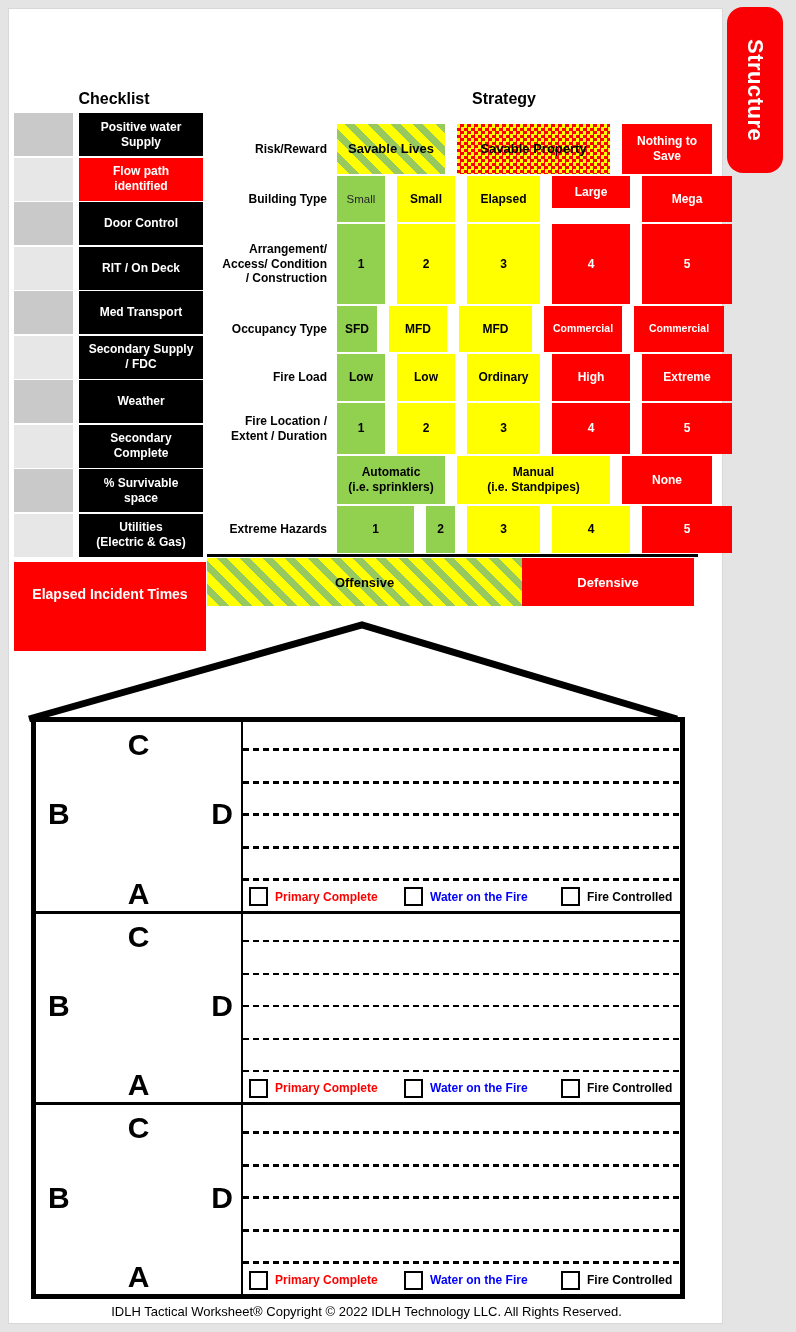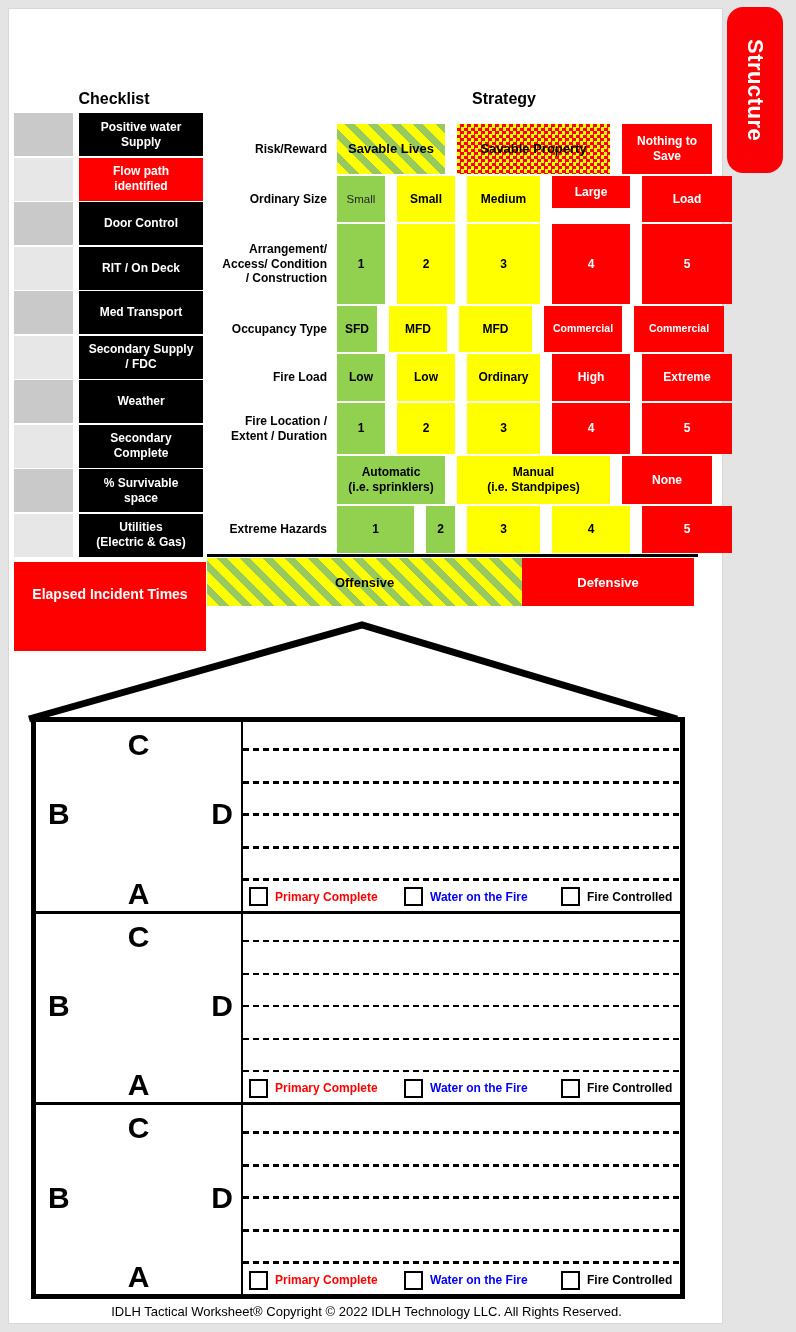--- a/index.html
+++ b/index.html
@@ -155,43 +155,43 @@
     </div>
     <div class="chk-row">
       <div class="chk-box gray-b"></div>
       <div class="chk-label bg-black">Utilities
 (Electric &amp; Gas)</div>
     </div>
   </div>
   <div class="elapsed">Elapsed Incident Times</div>
 
   <div class="m-label" style="top:115px;height:50px;">Risk/Reward</div>
-  <div class="m-label" style="top:167px;height:46px;">Ordinary Size</div>
+  <div class="m-label" style="top:167px;height:46px;">Building Type</div>
   <div class="m-label" style="top:215px;height:80px;">Arrangement/
 Access/ Condition
 / Construction</div>
   <div class="m-label" style="top:297px;height:46px;">Occupancy Type</div>
   <div class="m-label" style="top:345px;height:47px;">Fire Load</div>
   <div class="m-label" style="top:394px;height:51px;">Fire Location /
 Extent / Duration</div>
   <div class="m-label" style="top:497px;height:47px;">Extreme Hazards</div>
 
   <div class="m-row" style="top:115px;height:50px;">
     <div class="cell c-striped" style="width:108px;height:50px;font-size:13px;">Savable Lives</div>
     <div class="cell c-checker" style="width:153px;height:50px;font-size:13px;">Savable Property</div>
     <div class="cell c-red" style="width:90px;height:50px;">Nothing to
 Save</div>
   </div>
 
   <div class="m-row" style="top:167px;height:46px;">
     <div class="cell c-green small-light" style="width:48px;height:46px;">Small</div>
     <div class="cell c-yellow" style="width:58px;height:46px;">Small</div>
-    <div class="cell c-yellow" style="width:73px;height:46px;">Medium</div>
+    <div class="cell c-yellow" style="width:73px;height:46px;">Elapsed</div>
     <div class="cell c-red" style="width:78px;height:32px;">Large</div>
-    <div class="cell c-red" style="width:90px;height:46px;">Load</div>
+    <div class="cell c-red" style="width:90px;height:46px;">Mega</div>
   </div>
 
   <div class="m-row" style="top:215px;height:80px;">
     <div class="cell c-green" style="width:48px;height:80px;">1</div>
     <div class="cell c-yellow" style="width:58px;height:80px;">2</div>
     <div class="cell c-yellow" style="width:73px;height:80px;">3</div>
     <div class="cell c-red" style="width:78px;height:80px;">4</div>
     <div class="cell c-red" style="width:90px;height:80px;">5</div>
   </div>
 

